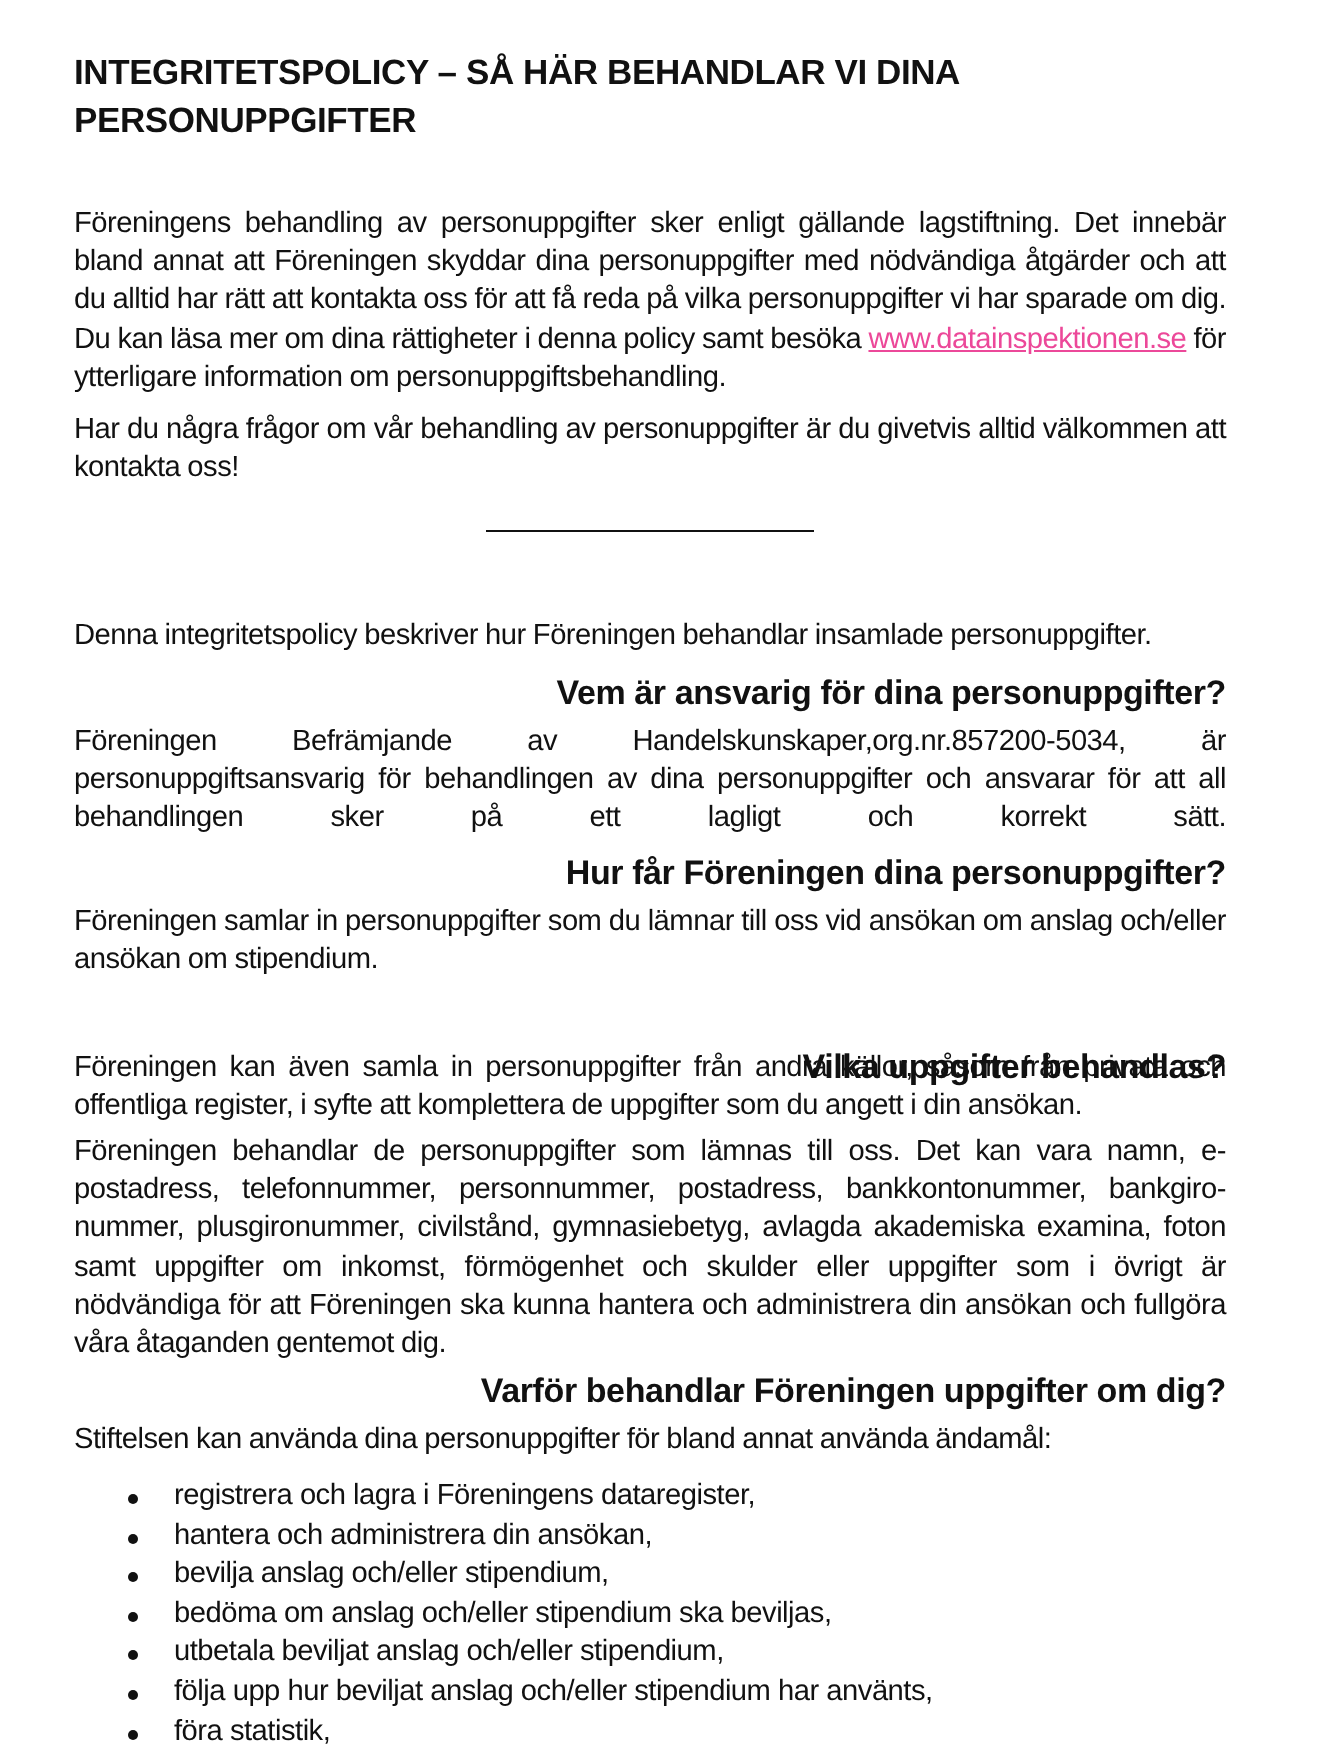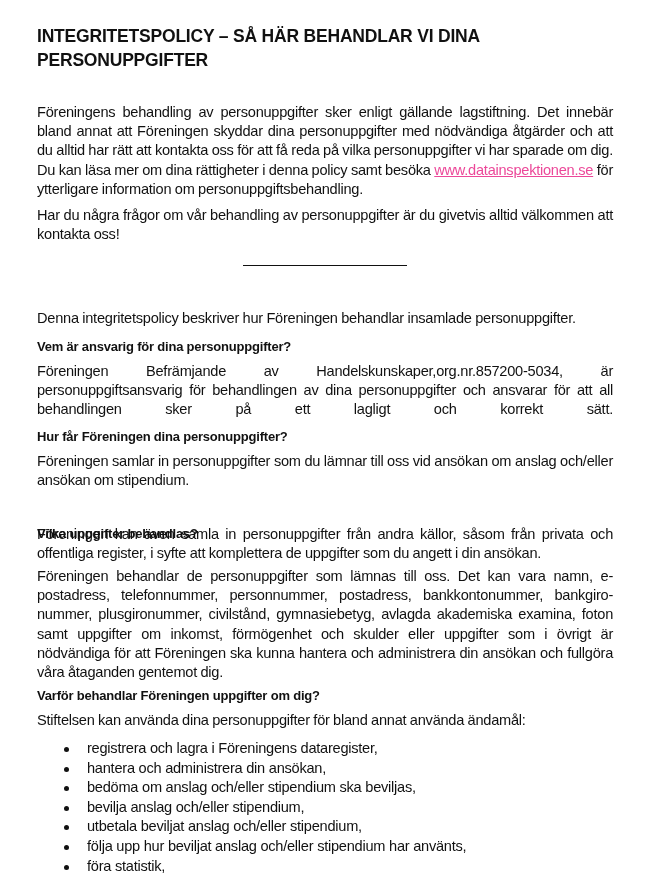--- a/index.html
+++ b/index.html
@@ -36,25 +36,26 @@
     }
     .para {
       font-size: 14.6px;
       line-height: 19.2px;
       margin: 0;
       text-align: justify;
       letter-spacing: -0.25px;
       word-spacing: -0.3px;
     }
     .heading {
-      font-size: 13px;
+      font-size: 17px;
       line-height: 19.2px;
       font-weight: bold;
       margin: 0;
       letter-spacing: -0.2px;
+      text-align: right;
     }
     .link {
       color: #ec4899;
       text-decoration: underline;
     }
     .abs { position: absolute; left: 0; width: 576px; }
     .rule {
       position: absolute;
       left: 206px;
       width: 164px;
@@ -113,20 +114,20 @@
 
   <h2 class="heading abs" style="top:524px;">Vilka uppgifter behandlas?</h2>
   <p class="para abs" style="top:567px;">Föreningen behandlar de personuppgifter som lämnas till oss. Det kan vara namn, e-postadress, telefonnummer, personnummer, postadress, bankkontonummer, bankgiro-nummer, plusgironummer, civilstånd, gymnasiebetyg, avlagda akademiska examina, foton samt uppgifter om inkomst, förmögenhet och skulder eller uppgifter som i övrigt är nödvändiga för att Föreningen ska kunna hantera och administrera din ansökan och fullgöra våra åtaganden gentemot dig.</p>
 
   <h2 class="heading abs" style="top:686px;">Varför behandlar Föreningen uppgifter om dig?</h2>
   <p class="para abs" style="top:711px;">Stiftelsen kan använda dina personuppgifter för bland annat använda ändamål:</p>
 
   <ul class="bullets abs" style="top:739px;">
     <li><span class="dot"></span><span>registrera och lagra i Föreningens dataregister,</span></li>
     <li><span class="dot"></span><span>hantera och administrera din ansökan,</span></li>
+    <li><span class="dot"></span><span>bevilja anslag och/eller stipendium,</span></li>
     <li><span class="dot"></span><span>bedöma om anslag och/eller stipendium ska beviljas,</span></li>
-    <li><span class="dot"></span><span>bevilja anslag och/eller stipendium,</span></li>
     <li><span class="dot"></span><span>utbetala beviljat anslag och/eller stipendium,</span></li>
     <li><span class="dot"></span><span>följa upp hur beviljat anslag och/eller stipendium har använts,</span></li>
     <li><span class="dot"></span><span>föra statistik,</span></li>
   </ul>
 
 </div>
 
 </body></html>

